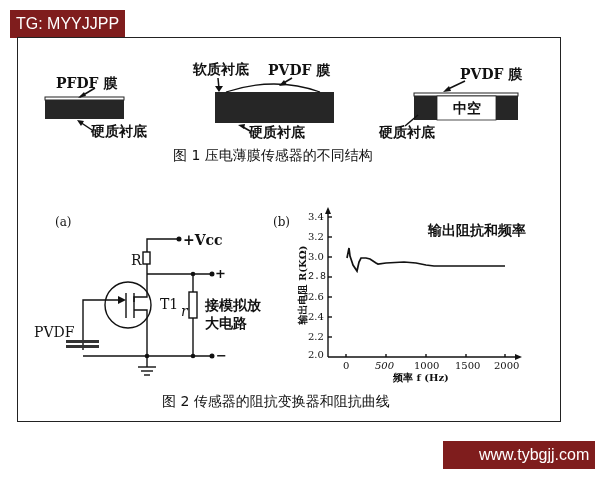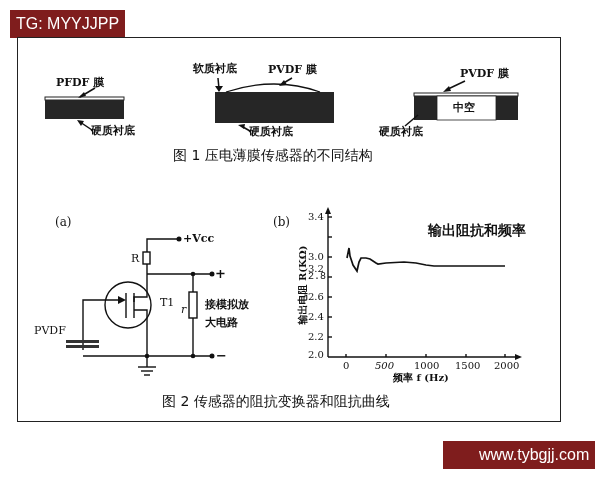--- a/index.html
+++ b/index.html
@@ -4,21 +4,21 @@
 <style>
   html, body { margin:0; padding:0; }
   body { width:600px; height:480px; background:#ffffff; position:relative; overflow:hidden;
          font-family:"DejaVu Serif", serif; color:#111; }
   .wm { position:absolute; background:#7f1d1d; color:#ffffff; font-family:"Liberation Sans", sans-serif;
         font-size:16px; line-height:26px; padding:0 6px; }
   #wm-tl { left:10px; top:10px; height:28px; line-height:28px; }
   #wm-br { left:443px; top:441px; height:28px; line-height:28px;padding-left:36px; }
   #frame { position:absolute; left:17px; top:37px; width:544px; height:385px;
            border:1.5px solid #222; box-sizing:border-box; background:#fff; }
-  .lbl { position:absolute; font-size:11px; font-weight:bold; font-family:"DejaVu Serif", serif; white-space:nowrap; }
+  .lbl { position:absolute; font-size:14px; font-weight:bold; font-family:"DejaVu Serif", serif; white-space:nowrap; }
   .cap { position:absolute; font-family:"DejaVu Sans", sans-serif; font-size:14px; white-space:nowrap; color:#111; }
   svg { position:absolute; }
   .sm { font-size:10px; }
 </style>
 </head>
 <body>
 
 <div id="wm-tl" class="wm">TG: MYYJJPP</div>
 
 <div id="frame"></div>
@@ -147,21 +147,21 @@
     <polyline stroke-width="1.7" points="347,258 349,248 350,256 352,262 353,265 357,271 359,262 361,258 366,258 370,259 376,263 378,264 386,263 404,262 416,263 426,265 434,266 446,266 466,266 505,266"></polyline>
   </g>
   <polygon points="328,207 325,214 331,214" fill="#111"></polygon>
   <polygon points="522,357 515,354 515,360" fill="#111"></polygon>
 </svg>
 
 <div class="lbl" style="left:273px;top:215px;font-size:12px;font-weight:normal;">(b)</div>
 <div class="lbl" style="left:428px;top:222px;font-size:14px;">输出阻抗和频率</div>
 
 <div class="lbl sm" style="left:308px;top:211px;font-weight:normal;">3.4</div>
-<div class="lbl sm" style="left:308px;top:231px;font-weight:normal;margin-top:32px;">3.2</div>
+<div class="lbl sm" style="left:308px;top:231px;font-weight:normal;">3.2</div>
 <div class="lbl sm" style="left:308px;top:251px;font-weight:normal;">3.0</div>
 <div class="lbl sm" style="left:308px;top:271px;font-weight:normal;font-family:Liberation Mono, monospace;">2.8</div>
 <div class="lbl sm" style="left:308px;top:291px;font-weight:normal;">2.6</div>
 <div class="lbl sm" style="left:308px;top:311px;font-weight:normal;">2.4</div>
 <div class="lbl sm" style="left:308px;top:331px;font-weight:normal;">2.2</div>
 <div class="lbl sm" style="left:308px;top:349px;font-weight:normal;">2.0</div>
 
 <div class="lbl sm" style="left:343px;top:360px;font-weight:normal;">0</div>
 <div class="lbl sm" style="left:375px;top:360px;font-weight:normal;font-style:italic;">500</div>
 <div class="lbl sm" style="left:414px;top:360px;font-weight:normal;">1000</div>

